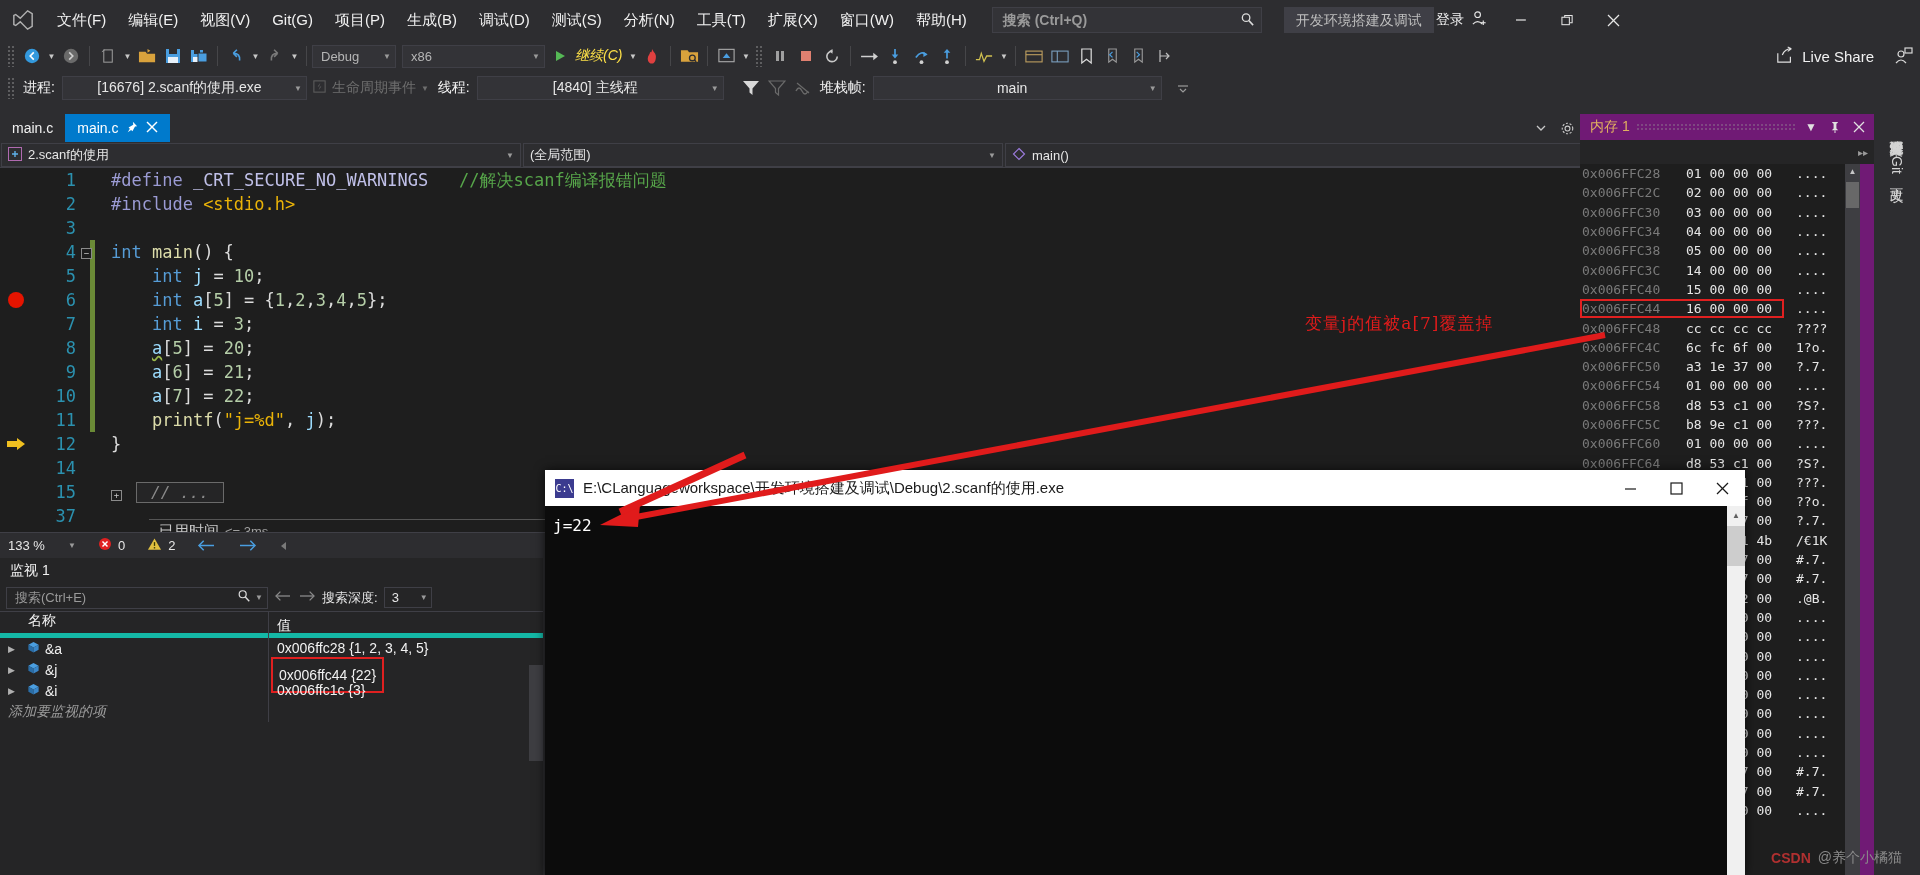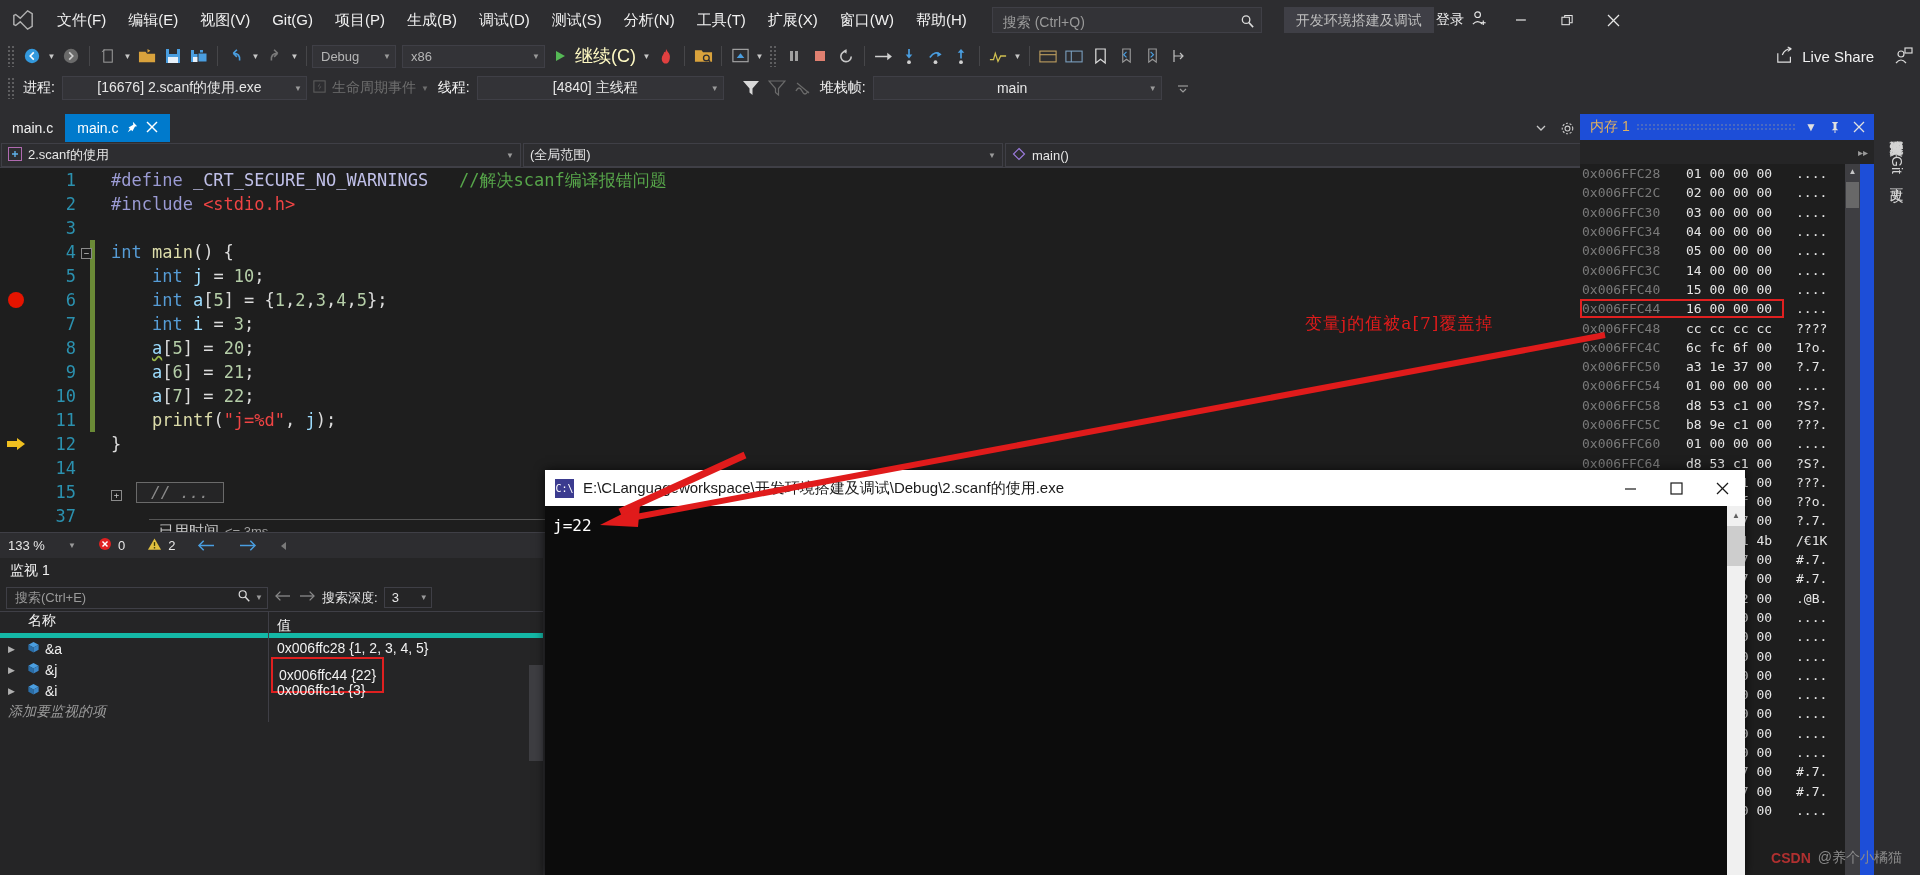--- a/index.html
+++ b/index.html
@@ -17,22 +17,22 @@
     position:absolute; left:0; top:0; width:1636px; height:40px;
     background:#2d2d30; display:flex; align-items:center;
   }
   #vs-logo{ width:46px; height:40px; display:flex; align-items:center; justify-content:center; }
   .menu-item{
     padding:0 11px; height:40px; line-height:40px; font-size:15px; color:#f1f1f1;
     white-space:nowrap; cursor:default;
   }
   #search-box{
     margin-left:14px; width:270px; height:26px; background:#333337;
-    border:1px solid #3f3f46; display:flex; align-items:flex-end;
-    padding:4px 6px 0 10px; color:#9a9a9a; font-size:14px;
+    border:1px solid #3f3f46; display:flex; align-items:flex-start;
+    padding:4px 6px 0 10px; color:#9a9a9a; font-size:14px;font-weight:bold;
   }
   #search-box .ph{ flex:1; }
   #instance-badge{
     margin-left:22px; height:26px; line-height:26px; padding:0 12px;
     background:#3f3f46; color:#bfbfbf; font-size:14px; white-space:nowrap;
   }
   #title-right{ position:absolute; right:0; top:0; height:40px; display:flex; align-items:center; }
   #signin{ display:flex; align-items:center; gap:7px; padding:0 10px; font-size:14px; color:#f1f1f1; }
   .wbtn{ width:46px; height:40px; display:flex; align-items:center; justify-content:center; color:#e6e6e6; }
 
@@ -47,21 +47,21 @@
   .tb-btn{ width:26px; height:26px; display:flex; align-items:center; justify-content:center; }
   .tb-arrow{ width:13px; height:26px; display:flex; align-items:center; justify-content:center;
              color:#c8c8c8; font-size:8px; }
   .tb-sep{ width:1px; height:20px; background:#464649; margin:0 5px; }
   .tb-combo{
     height:23px; background:#333337; border:1px solid #3f3f46; color:#b5b5b5;
     font-size:13px; display:flex; align-items:center; padding:0 4px 0 8px;
   }
   .tb-combo .cval{ flex:1; white-space:nowrap; }
   .tb-combo .carr{ font-size:8px; color:#9a9a9a; padding-left:8px; }
-  .tb-text{ font-size:18px; color:#fef9c3; padding:0 4px; white-space:nowrap; }
+  .tb-text{ font-size:14px; color:#fde047; padding:0 4px; white-space:nowrap;font-style:italic; }
   #liveshare{
     position:absolute; right:46px; top:40px; height:32px; display:flex; align-items:center;
     gap:8px; font-size:15px; color:#f1f1f1;
   }
   #liveshare-extra{ position:absolute; right:6px; top:40px; height:32px;
     display:flex; align-items:center; }
 
   
   #debugbar{
     position:absolute; left:0; top:72px; width:1920px; height:32px;
@@ -109,21 +109,21 @@
   .crow{ position:relative; height:24px; display:flex; align-items:center; }
   .gutter-bp{ width:38px; height:24px; position:relative; }
   .lnum{ width:52px; text-align:right; padding-right:14px; color:#2b91af; font-size:17px;
          font-family:"DejaVu Sans Mono", monospace; }
   .changebar{ width:5px; height:24px; }
   .chg-green{ background:#6a8a36; }
   .codetext{ padding-left:16px; font-size:17px; white-space:pre; color:#dcdcdc; }
 
   .k-pre{ color:#9b9bd4; }   
   .k-macro{ color:#c0c0e8; }
-  .k-str{ color:#ef4444; }
+  .k-str{ color:#eab308; }
   .k-cmt{ color:#57a64a; }
   .k-type{ color:#569cd6; }
   .k-num{ color:#b5cea8; }
   .k-fn{ color:#dcdcaa; }
   .k-var{ color:#9cdcfe; }
   .k-punc{ color:#dcdcdc; }
 
   .bpdot{ position:absolute; left:8px; top:4px; width:16px; height:16px; border-radius:50%;
           background:#e51400; }
   .yarrow{ position:absolute; left:6px; top:4px; width:20px; height:16px; }
@@ -191,21 +191,21 @@
     background:#252526;
   }
   .addrow{ height:21px; display:flex; align-items:center; font-size:14px;
            color:#9a9a9a; font-style:italic; }
   .addrow .nm{ width:268px; padding-left:8px; }
   .addrow .vl{ flex:1; border-left:1px solid #3f3f46; height:21px; }
   #watch-scroll{ position:absolute; right:0; top:107px; width:14px; height:96px; background:#3e3e42; }
 
   
   #memory{
-    position:absolute; left:1580px; top:114px; width:294px; height:761px; background:#1d4ed8;
+    position:absolute; left:1580px; top:114px; width:294px; height:761px; background:#701a75;
   }
   #mem-title{ height:26px; display:flex; align-items:center; padding:0 6px 0 10px;
     font-size:14px; color:#f1f1f1; gap:6px; }
   #mem-title .ttl{ color:#e0b060; }
   #mem-title .dots{ flex:1; height:8px; opacity:.35;
     background-image:radial-gradient(#9a9a9a 1px, transparent 1px); background-size:4px 4px; }
   .mtbtn{ width:18px; height:20px; display:flex; align-items:center; justify-content:center;
     color:#e0e0e0; font-size:12px; }
   #mem-addrbar{ height:24px; background:#252526; display:flex; align-items:center;
     justify-content:flex-end; padding-right:6px; }

